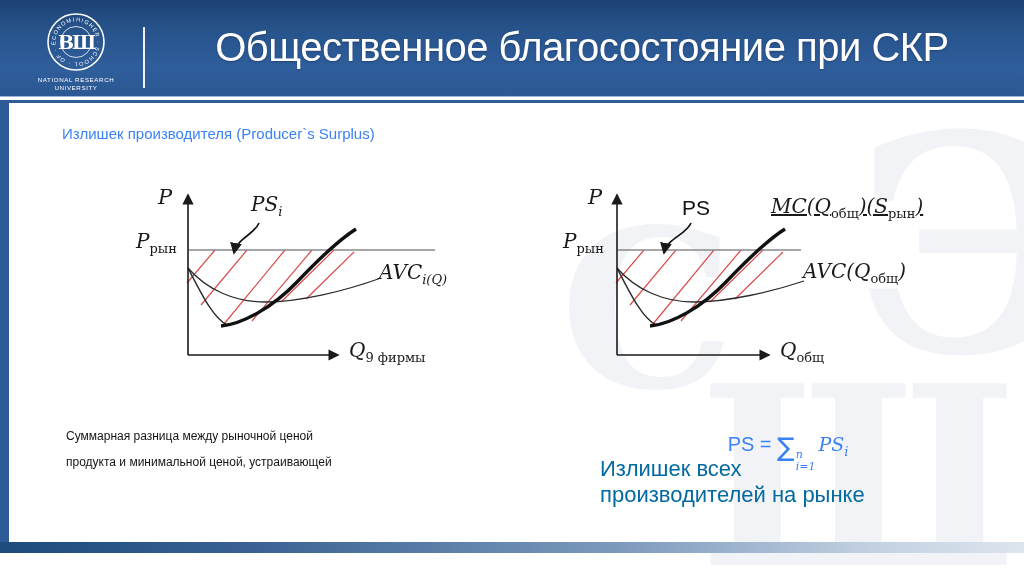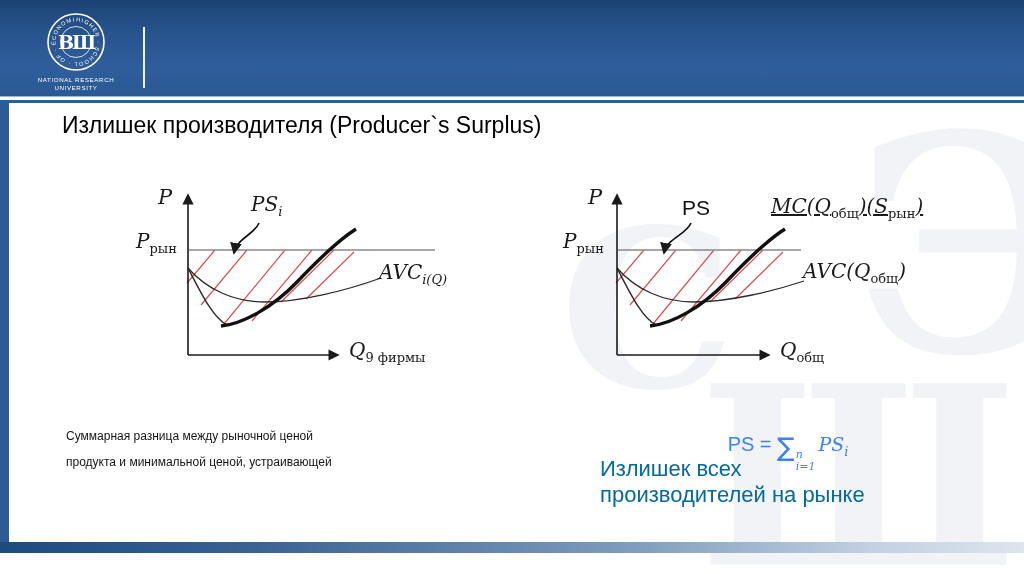--- a/index.html
+++ b/index.html
@@ -25,21 +25,21 @@
   
   .wm{position:absolute;color:#f2f3f7;font-family:"DejaVu Serif",serif;font-weight:bold;
       z-index:0;user-select:none;line-height:1;}
   .wm1{left:856px;top:96px;font-size:300px;}
   .wm2{left:700px;top:352px;font-size:250px;}
   .wm3{left:560px;top:200px;font-size:220px;}
 
   .content{position:absolute;inset:0;z-index:1;}
 
   
-  .heading{position:absolute;left:62px;top:112px;font-size:23px;color:#000000;white-space:nowrap;}
+  .heading{position:absolute;left:62px;top:125px;font-size:15px;color:#3b82f6;white-space:nowrap;}
   .desc{position:absolute;left:66px;top:423px;font-size:12px;line-height:26px;color:#151515;}
   .formula{position:absolute;left:620px;top:432px;width:336px;text-align:center;
            font-size:20px;color:#3b82f6;white-space:nowrap;}
   .formula .sigma{font-family:"DejaVu Sans",sans-serif;font-size:26px;vertical-align:-5px;}
   .formula .lims{display:inline-flex;flex-direction:column;font:italic 11px "DejaVu Serif",serif;
                  line-height:1.05;vertical-align:-7px;margin:0 3px 0 1px;text-align:left;}
   .caption{position:absolute;left:600px;top:456px;width:376px;
            font-size:22px;line-height:26px;color:#0369a1;}
 
   
@@ -76,20 +76,21 @@
           <path id="ringpath" d="M58,17.5 a20.5,20.5 0 1,1 -0.02,0"></path>
         </defs>
         <text font-size="5.6" fill="#ffffff" letter-spacing="1.1" font-family="Liberation Sans, sans-serif">
           <textPath href="#ringpath">HIGHER · SCHOOL · OF · ECONOMICS ·</textPath>
         </text>
         <text x="58" y="45" text-anchor="middle" font-size="19" font-weight="bold" font-family="DejaVu Serif, serif" fill="#ffffff" letter-spacing="-2">ВШ</text>
         <text x="58" y="78" text-anchor="middle" font-size="6.2" fill="#ffffff" letter-spacing=".6" font-family="Liberation Sans, sans-serif">NATIONAL RESEARCH</text>
         <text x="58" y="86" text-anchor="middle" font-size="6.2" fill="#ffffff" letter-spacing=".6" font-family="Liberation Sans, sans-serif">UNIVERSITY</text>
       </svg>
       <div class="hdr-vline"></div>
+      <div class="title">Общественное благосостояние при СКР</div>
     </div>
     <div class="sep-hair"></div>
     <div class="sep-blue"></div>
     <div class="left-strip"></div>
     <div class="footer-bar"></div>
 
     <div class="heading">Излишек производителя (Producer`s Surplus)</div>
 
     <div class="diag diag-l">
       <svg width="335" height="200" viewBox="0 0 335 200">

